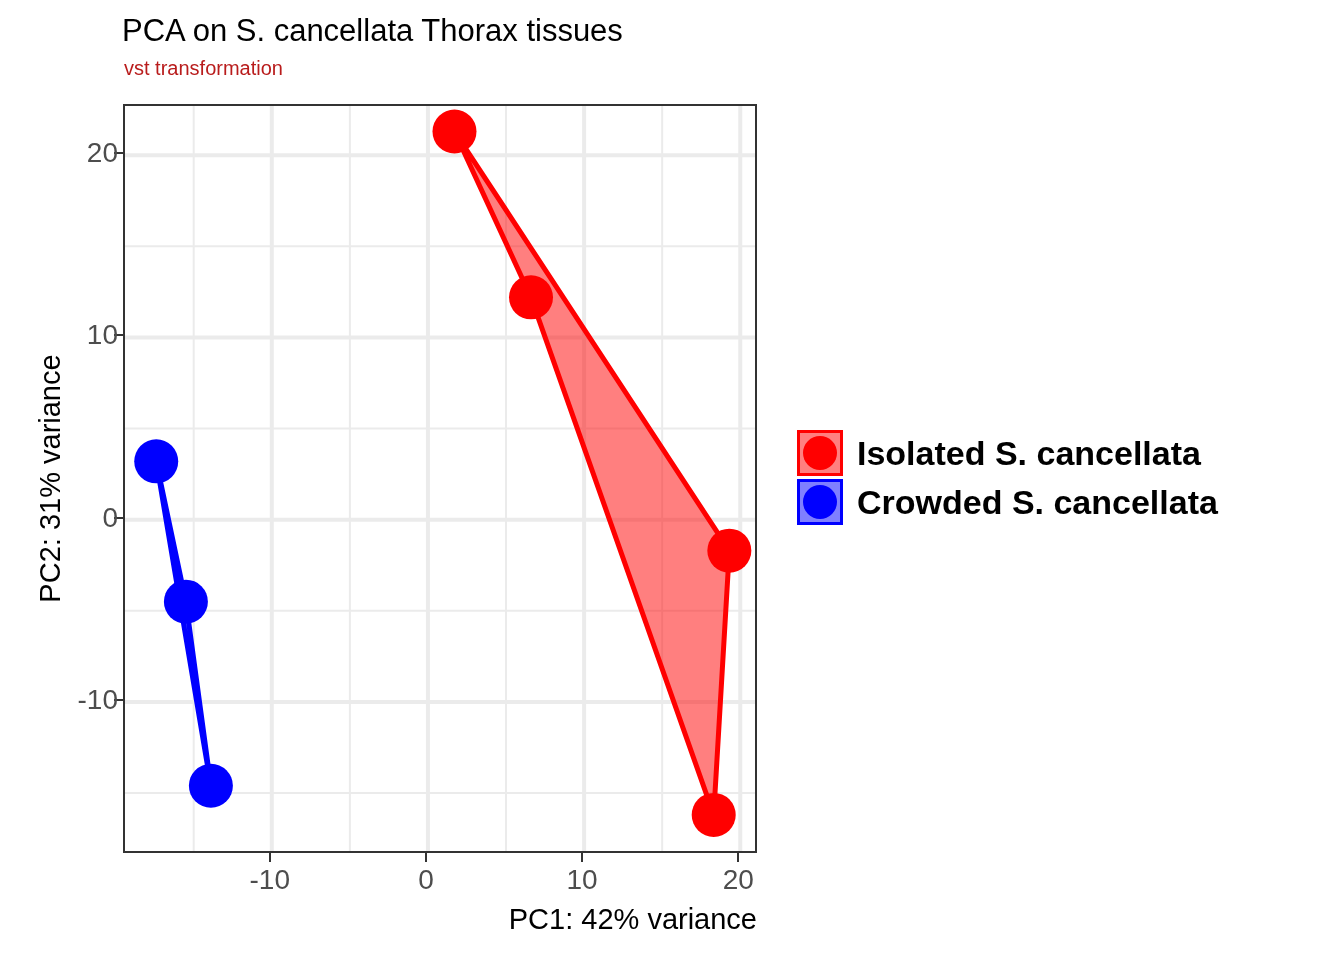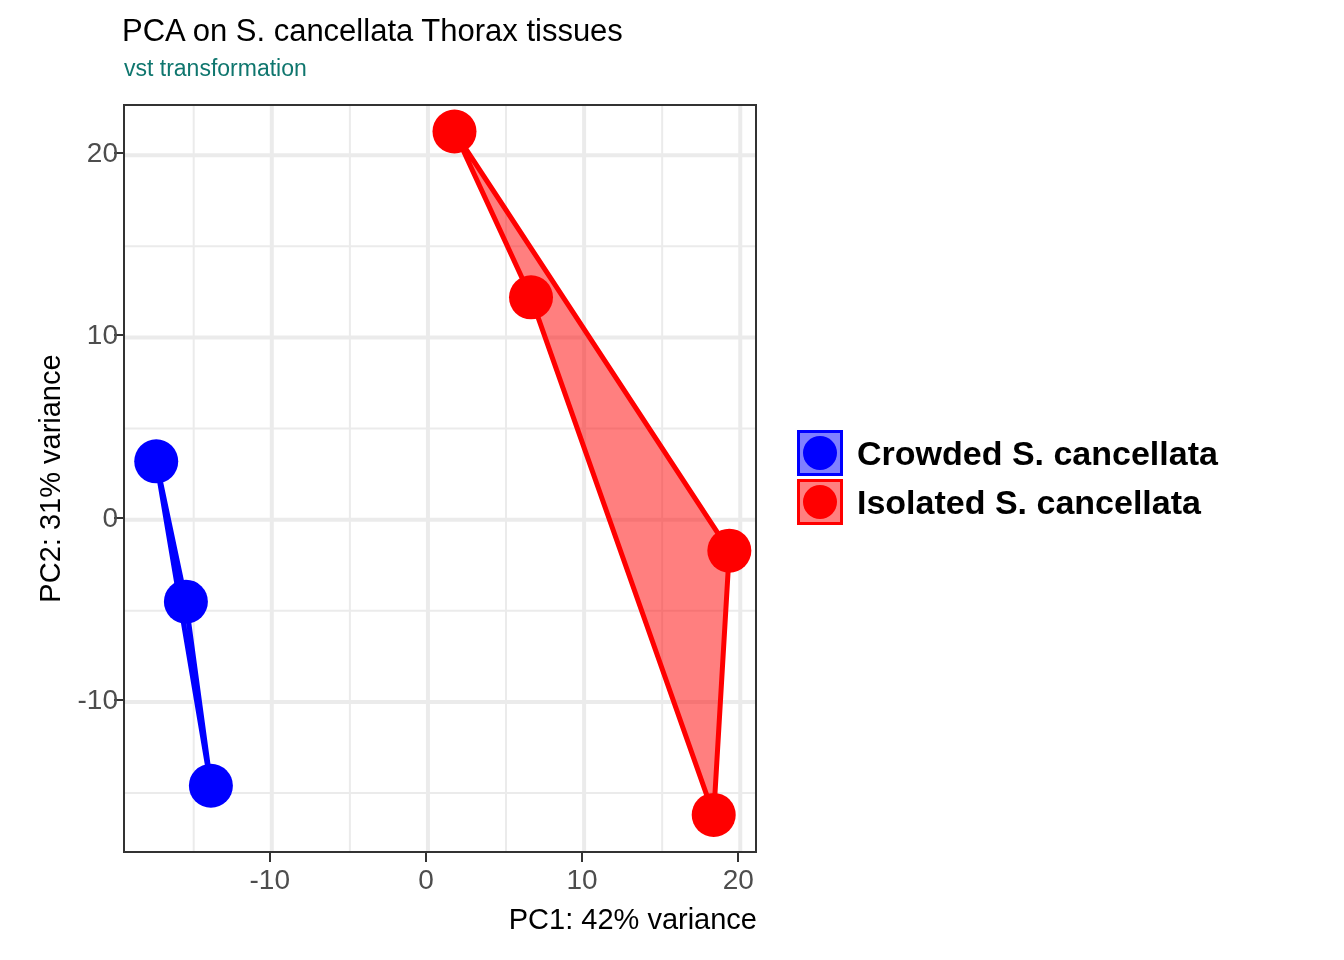--- a/index.html
+++ b/index.html
@@ -28,23 +28,23 @@
     top: 14px;
     font-size: 31px;
     line-height: 34px;
     color: #000;
     white-space: nowrap;
   }
   #plot-subtitle {
     position: absolute;
     left: 124px;
     top: 55px;
-    font-size: 23px;
+    font-size: 20px;
     line-height: 26px;
-    color: #0f766e;
+    color: #b91c1c;
     white-space: nowrap;
   }
 
   
   #x-axis-title {
     position: absolute;
     left: 123px;
     top: 903px;
     width: 634px;
     text-align: right;
@@ -226,26 +226,26 @@
       <div class="tick-label-y" style="top: 335.443px;">10</div>
       <div class="tick-mark-y" style="top: 152.204px;"></div>
       <div class="tick-label-y" style="top: 153.204px;">20</div>
     </div>
 
   <div id="x-axis-title">PC1: 42% variance</div>
   <div id="y-axis-title">PC2: 31% variance</div>
 
   <div id="legend">
       <div class="legend-row">
+        <div class="legend-key" style="border: 3px solid rgb(255, 0, 0); background: rgba(255, 0, 0, 0.5);">
+          <div class="key-dot" style="background: rgb(255, 0, 0);"></div>
+        </div>
+        <div class="legend-label">Isolated S. cancellata</div>
+      </div>
+      <div class="legend-row">
         <div class="legend-key" style="border: 3px solid rgb(0, 0, 255); background: rgba(0, 0, 255, 0.5);">
           <div class="key-dot" style="background: rgb(0, 0, 255);"></div>
         </div>
         <div class="legend-label">Crowded S. cancellata</div>
       </div>
-      <div class="legend-row">
-        <div class="legend-key" style="border: 3px solid rgb(255, 0, 0); background: rgba(255, 0, 0, 0.5);">
-          <div class="key-dot" style="background: rgb(255, 0, 0);"></div>
-        </div>
-        <div class="legend-label">Isolated S. cancellata</div>
-      </div>
     </div>
 
 </div>
 
 </body></html>

